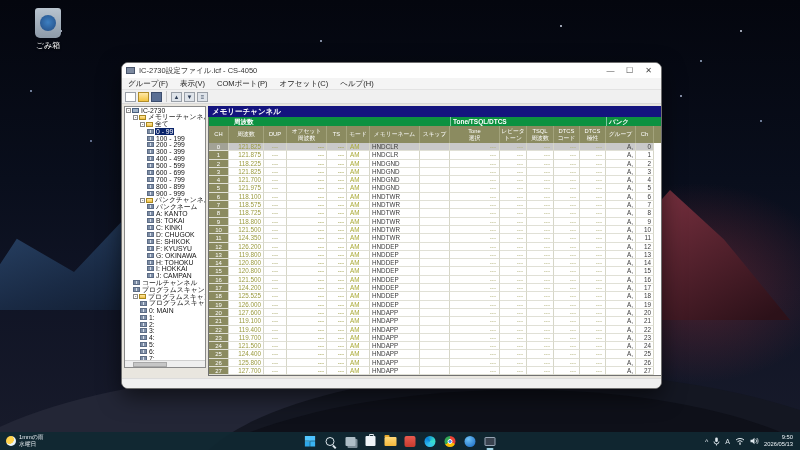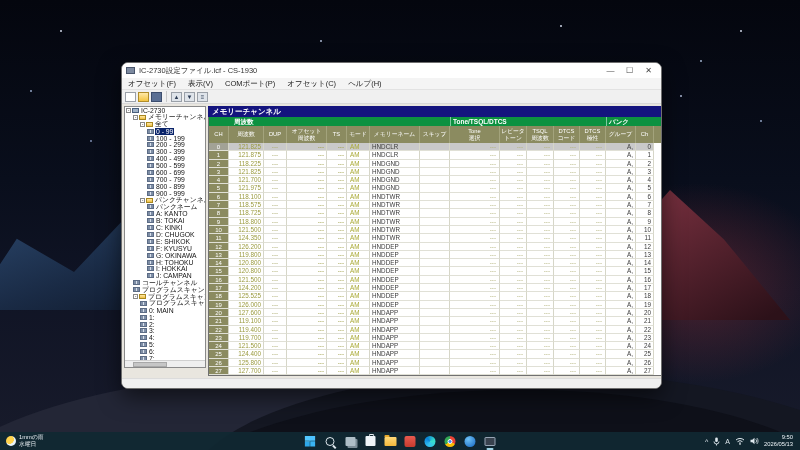--- a/index.html
+++ b/index.html
@@ -141,33 +141,37 @@
 
 <div class="desktop">
   <div class="stars"></div>
   <div class="glow-red"></div>
   <div class="mountain-blue"></div>
   <div class="mountain-red"></div>
   <div class="dune-a"></div>
   <div class="dune-b"></div>
   <div class="dune-c"></div>
 
+  <div class="recycle">
+    <div class="bin-icon"></div>
+    <div class="lbl">ごみ箱</div>
+  </div>
 
   <div class="window">
     <div class="titlebar">
       <div class="app-ico"></div>
-      <div class="title-text">IC-2730設定ファイル.icf - CS-1930</div>
+      <div class="title-text">IC-2730設定ファイル.icf - CS-4050</div>
       <div class="win-btns">
         <div class="win-btn">—</div>
         <div class="win-btn">☐</div>
         <div class="win-btn">✕</div>
       </div>
     </div>
     <div class="menubar" id="menubar">
-        <div class="menu-item">オフセット(F)</div>
+        <div class="menu-item">グループ(F)</div>
         <div class="menu-item">表示(V)</div>
         <div class="menu-item">COMポート(P)</div>
         <div class="menu-item">オフセット(C)</div>
         <div class="menu-item">ヘルプ(H)</div>
       </div>
     <div class="toolbar">
       <div class="tb-ico doc"></div>
       <div class="tb-ico folder"></div>
       <div class="tb-ico save"></div>
       <div class="tb-sep"></div>

